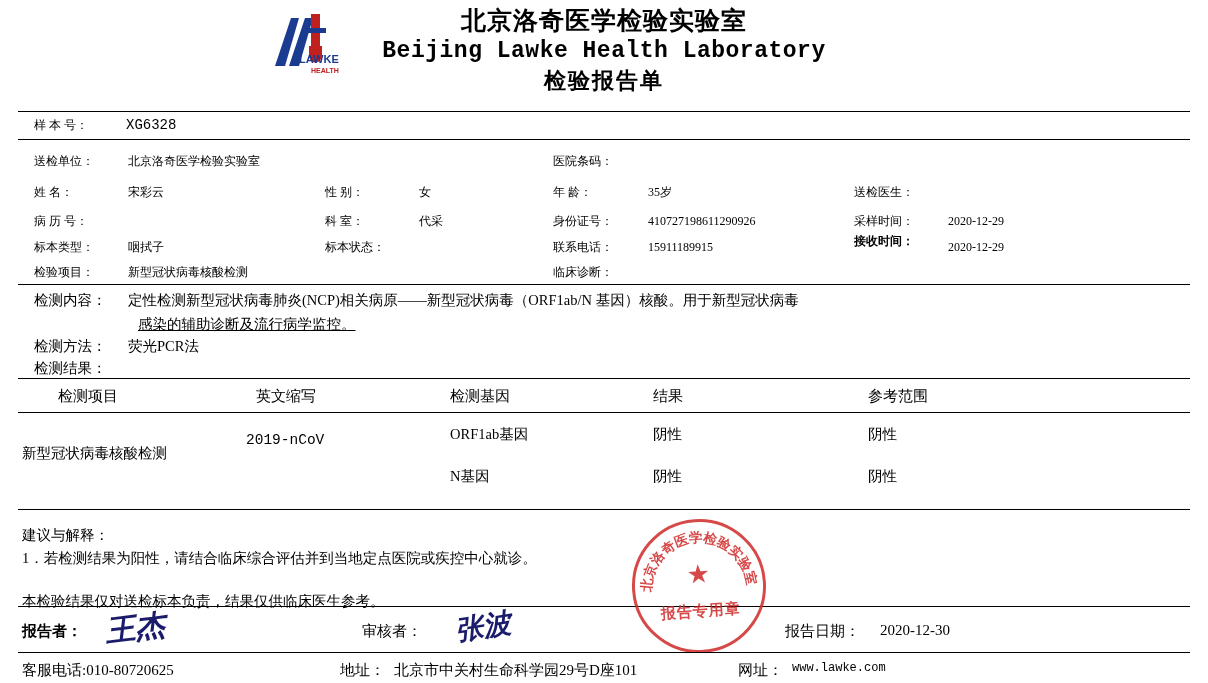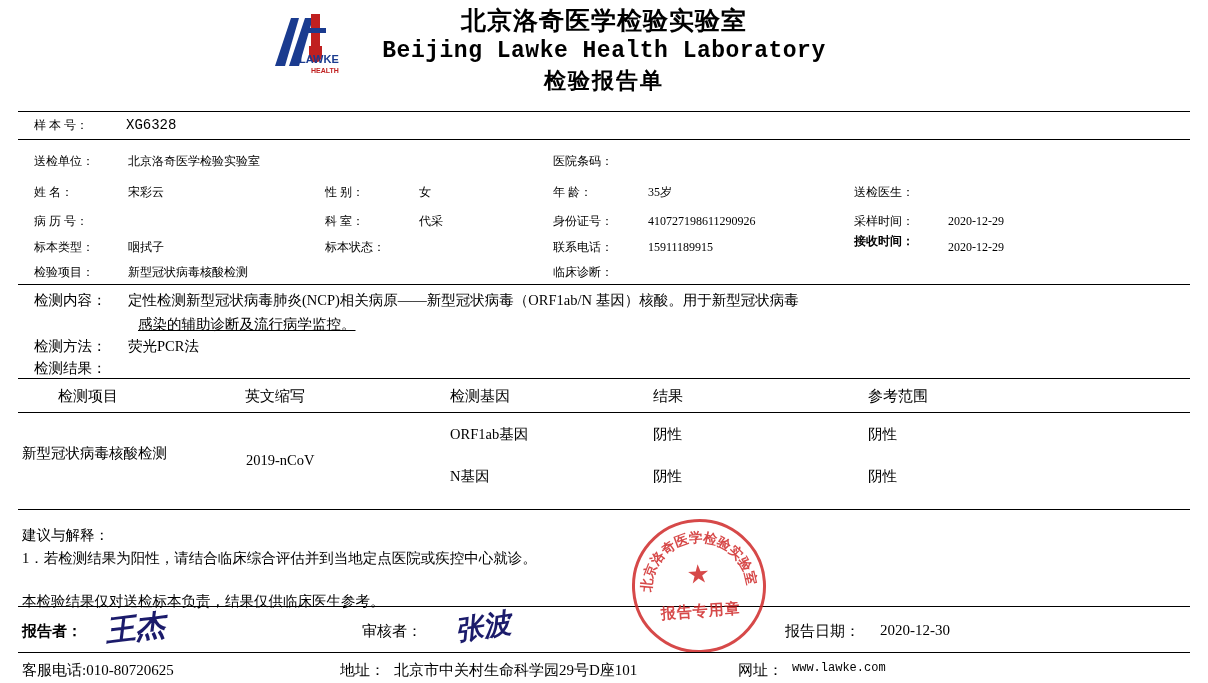--- a/index.html
+++ b/index.html
@@ -230,29 +230,29 @@
   <div class="note" style="left:34px; top:291px;">检测内容：</div>
   <div class="note" style="left:128px; top:291px;">定性检测新型冠状病毒肺炎(NCP)相关病原——新型冠状病毒（ORF1ab/N 基因）核酸。用于新型冠状病毒</div>
   <div class="note" style="left:138px; top:315px;text-decoration:underline;">感染的辅助诊断及流行病学监控。</div>
   <div class="note" style="left:34px; top:337px;">检测方法：</div>
   <div class="note" style="left:128px; top:337px;">荧光PCR法</div>
   <div class="note" style="left:34px; top:359px;">检测结果：</div>
 
   <div class="rule" style="top:378px;"></div>
 
   <div class="th" style="left:58px; top:387px;">检测项目</div>
-  <div class="th" style="left:245px; top:387px;">英文缩写</div>
+  <div class="th" style="left:256px; top:387px;">英文缩写</div>
   <div class="th" style="left:450px; top:387px;">检测基因</div>
   <div class="th" style="left:653px; top:387px;">结果</div>
   <div class="th" style="left:868px; top:387px;">参考范围</div>
 
   <div class="rule" style="top:412px;"></div>
 
   <div class="td" style="left:22px; top:444px;">新型冠状病毒核酸检测</div>
-  <div class="td" style="left:246px; top:452px;">2019-nCoV</div>
+  <div class="td" style="left:246px; top:432px;font-family:Liberation Mono, monospace;">2019-nCoV</div>
   <div class="td" style="left:450px; top:425px;">ORF1ab基因</div>
   <div class="td" style="left:653px; top:425px;">阴性</div>
   <div class="td" style="left:868px; top:425px;">阴性</div>
 
   <div class="td" style="left:450px; top:467px;">N基因</div>
   <div class="td" style="left:653px; top:467px;">阴性</div>
   <div class="td" style="left:868px; top:467px;">阴性</div>
 
   <div class="rule" style="top:509px;"></div>
 

